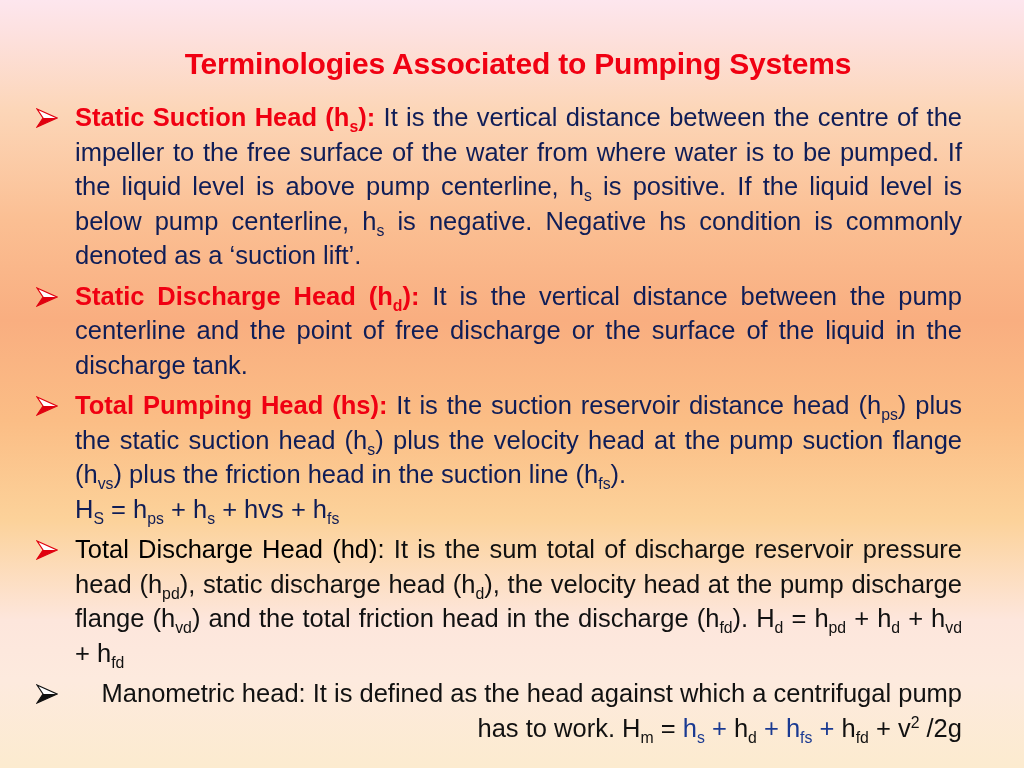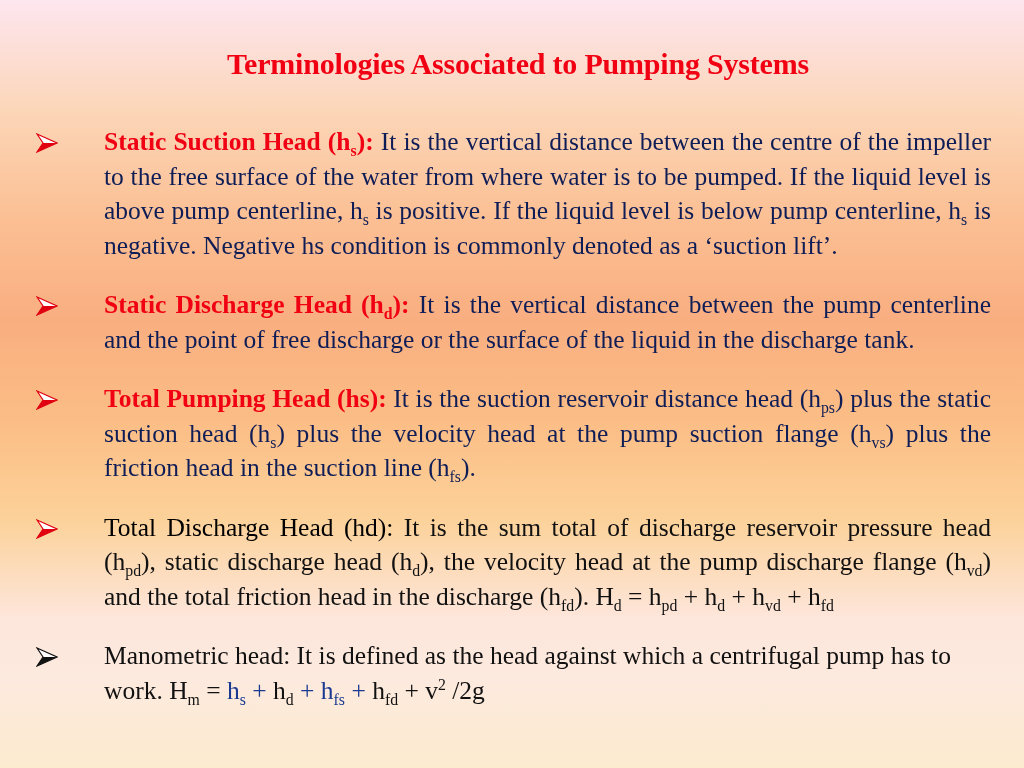--- a/index.html
+++ b/index.html
@@ -11,33 +11,32 @@
       #fde0dc 40px,
       #fcd6b8 110px,
       #fbbf93 220px,
       #f9ae80 320px,
       #fbbd85 420px,
       #fcd29a 520px,
       #fde6dc 620px,
       #fdeade 680px,
       #fcebcf 768px);
   }
-  .slide { position: absolute; left: 0; top: 0; width: 816px; height: 768px; font-family: Liberation Serif, serif; }
+  .slide { position: absolute; left: 0; top: 0; width: 816px; height: 768px; }
   .title {
     position: absolute; left: 0; top: 47px; width: 1036px; text-align: center;
     color: #f00012; font-weight: bold; font-size: 30px; letter-spacing: -0.2px;
   }
   .bullets {
     position: absolute; left: 0; top: 100px; width: 1024px;
   }
   .item {
-    position: relative; padding-left: 104px; width: 887px;
+    position: relative; padding-left: 75px; width: 887px;
     font-size: 25.5px; line-height: 34.5px; text-align: justify;
     margin-bottom: 6px;
-    margin-top: 25px;
   }
   .item .arrow {
     position: absolute; left: 36px; top: 8px; width: 22px; height: 20px;
   }
   .navy { color: #0f1d57; }
   .black { color: #111111; }
   .term-bold { color: #f00012; font-weight: bold; }
   .term-plain { color: #000000; }
   .blue { color: #1a3a92; }
   sub { font-size: 62%; vertical-align: -0.35em; line-height: 0; }
@@ -69,31 +68,32 @@
       <span class="term-bold"><span>Static Discharge Head (h</span><sub>d</sub><span>):</span></span><span> It is the vertical distance between the pump centerline and the point of free discharge or the surface of the liquid in the discharge tank.</span>
     </div>
 
     <div class="item navy last-line-left">
       <svg class="arrow" viewBox="0 0 22 20">
         <polygon points="1,1 21,10 1,19 7,10" fill="#ffffff" stroke="#e0000f" stroke-width="1.2"></polygon>
         <polygon points="21,10 1,19 7,10" fill="#e0000f"></polygon>
       </svg>
       <span class="term-bold">Total Pumping Head (hs):</span><span><span> It is the suction reservoir distance head (h</span><sub>ps</sub><span>) plus the static suction head (h</span><sub>s</sub><span>) plus the velocity head at the pump suction flange (h</span><sub>vs</sub><span>) plus the friction head in the suction line (h</span><sub>fs</sub><span>).</span></span>
       <br>
+      <span class="eq"><span>H</span><sub>S</sub><span> = h</span><sub>ps</sub><span> + h</span><sub>s</sub><span> + hvs + h</span><sub>fs</sub></span>
     </div>
 
     <div class="item black">
       <svg class="arrow" viewBox="0 0 22 20">
         <polygon points="1,1 21,10 1,19 7,10" fill="#ffffff" stroke="#e0000f" stroke-width="1.2"></polygon>
         <polygon points="21,10 1,19 7,10" fill="#e0000f"></polygon>
       </svg>
       <span class="term-plain">Total Discharge Head (hd):</span><span><span> It is the sum total of discharge reservoir pressure head (h</span><sub>pd</sub><span>), static discharge head (h</span><sub>d</sub><span>), the velocity head at the pump discharge flange (h</span><sub>vd</sub><span>) and the total friction head in the discharge (h</span><sub>fd</sub><span>). H</span><sub>d</sub><span> = h</span><sub>pd</sub><span> + h</span><sub>d</sub><span> + h</span><sub>vd</sub><span> + h</span><sub>fd</sub></span>
     </div>
 
-    <div class="item black" style="text-align:left">
+    <div class="item black" style="text-align:right">
       <svg class="arrow" viewBox="0 0 22 20">
         <polygon points="1,1 21,10 1,19 7,10" fill="#ffffff" stroke="#111111" stroke-width="1.2"></polygon>
         <polygon points="21,10 1,19 7,10" fill="#111111"></polygon>
       </svg>
       <span><span>Manometric head: It is defined as the head against which a centrifugal pump has to work. H</span><sub>m</sub></span><span class="eq"><span>  = </span><span class="blue"><span>h</span><sub>s</sub></span><span class="blue">  + </span><span>h</span><sub>d</sub><span class="blue">  + </span><span class="blue"><span>h</span><sub>fs</sub></span><span class="blue">  + </span><span>h</span><sub>fd</sub><span>  + v</span><sup>2</sup><span>  /2g</span></span>
     </div>
 
   </div>
 </div>
 

